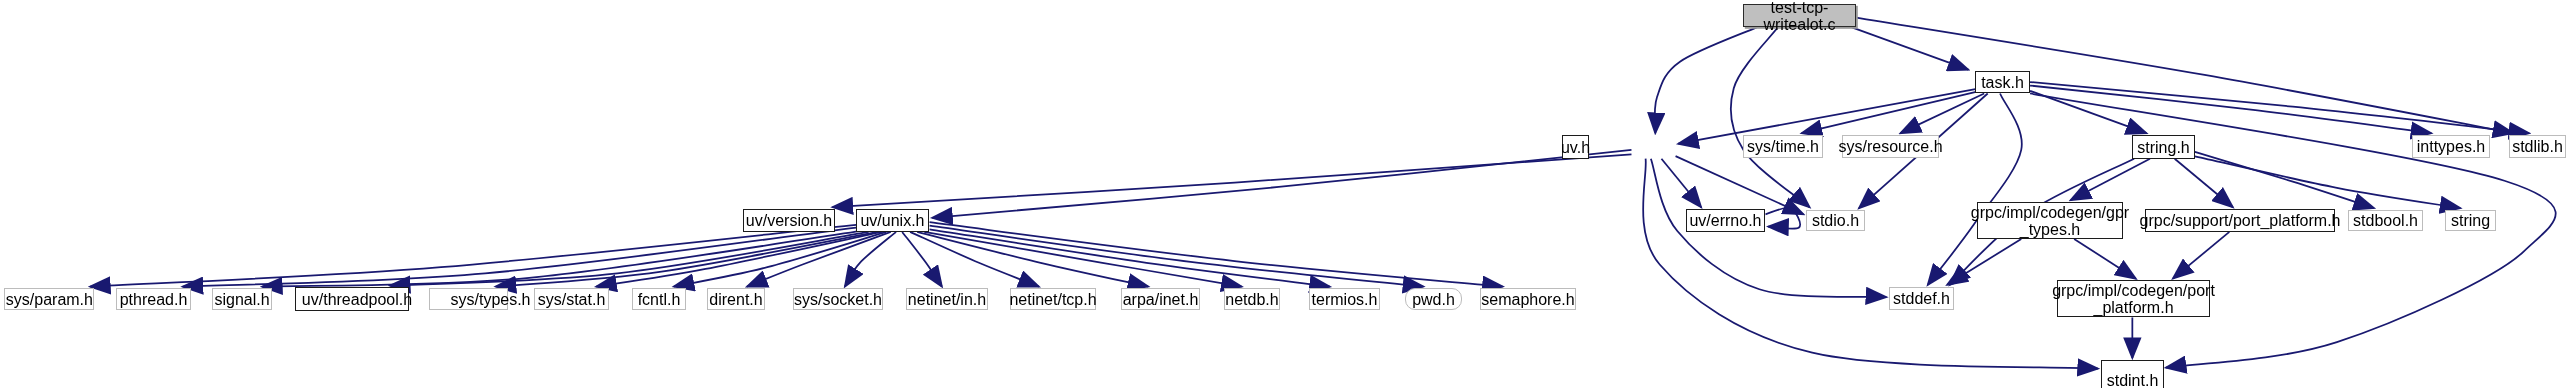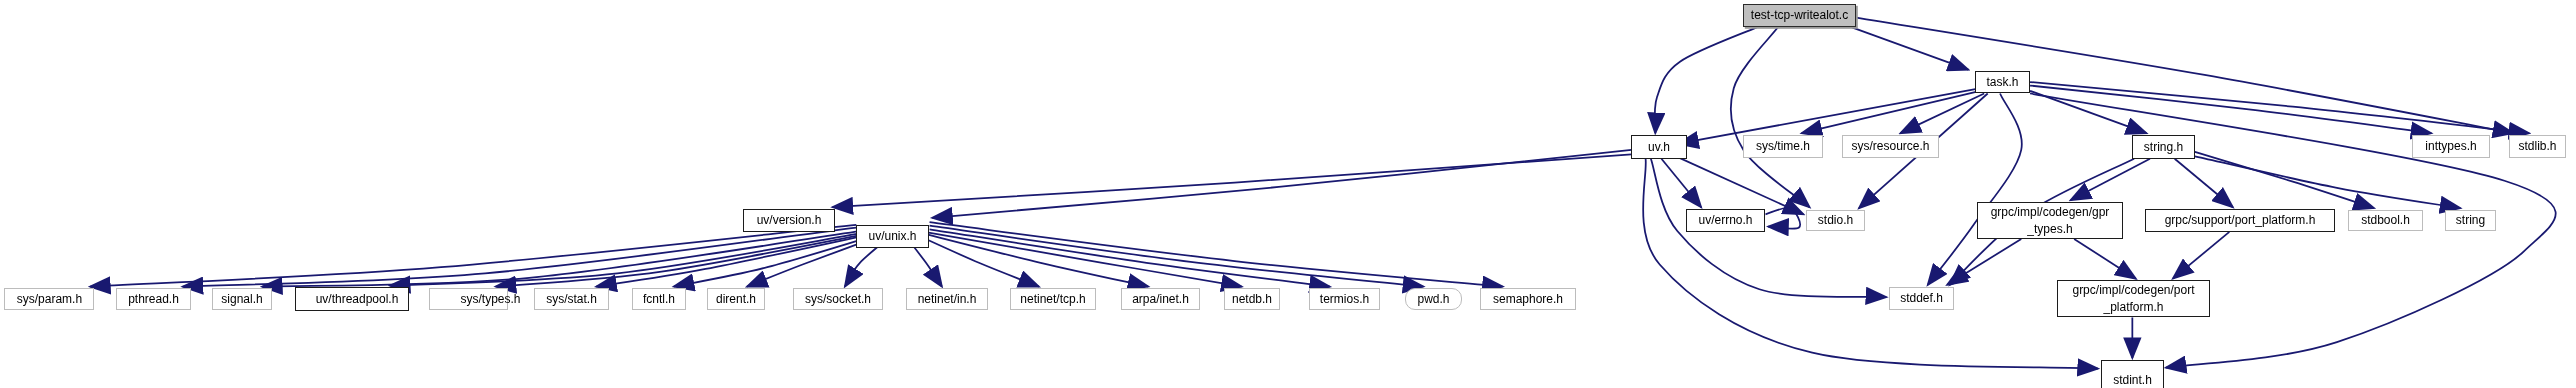--- a/index.html
+++ b/index.html
@@ -1,20 +1,20 @@
 <!DOCTYPE html>
 <html style="font-size:14px"><head>
 <meta charset="utf-8">
 <style>
   html,body{margin:0;padding:0;background:#ffffff;}
   #stage{position:relative;width:2576px;height:388px;background:#ffffff;overflow:hidden;
          font-family:"Liberation Sans", sans-serif;}
   #edges{position:absolute;left:0;top:0;width:2576px;height:388px;}
   .node{position:absolute;display:flex;align-items:center;justify-content:center;
-        text-align:center;background:#ffffff;color:#000;font-size:12px;line-height:17px;
+        text-align:center;background:#ffffff;color:#000;font-size:16px;line-height:17px;
         white-space:pre-line;box-sizing:border-box;z-index:2;}
   .node.external{border:0.9px solid #bcbcbc;}
   .node.internal{border:1.8px solid #1c1c1c;}
   .node.root{border:1.8px solid #2b2b2b;background:#bfbfbf;box-shadow:1.8px 1.8px 0 #9a9a9a;}
 </style>
 </head>
 <body>
 
 <div id="stage">
   <svg id="edges" viewBox="0 0 2921 440" xmlns="http://www.w3.org/2000/svg">
@@ -67,28 +67,28 @@
         <path d="M1040,263 C1063.3333333333333,268.8333333333333 1136.3333333333333,287.6666666666667 1180,298 C1223.6666666666667,308.3333333333333 1281.6666666666667,320.5 1302,325" marker-end="url(#arrow)"></path>
         <path d="M1048,263 C1081.6666666666667,268.8333333333333 1190,287.6666666666667 1250,298 C1310,308.3333333333333 1381.6666666666667,320.5 1408,325" marker-end="url(#arrow)"></path>
         <path d="M1054,260 C1095,266.3333333333333 1224.3333333333333,287.1666666666667 1300,298 C1375.6666666666667,308.8333333333333 1473.3333333333333,320.5 1508,325" marker-end="url(#arrow)"></path>
         <path d="M1054,256 C1103.3333333333333,262.8333333333333 1256.6666666666667,285.5 1350,297 C1443.3333333333333,308.5 1570,320.3333333333333 1614,325" marker-end="url(#arrow)"></path>
         <path d="M1054,252 C1111.6666666666667,259.3333333333333 1291.6666666666667,283.8333333333333 1400,296 C1508.3333333333333,308.1666666666667 1653.3333333333333,320.1666666666667 1704,325" marker-end="url(#arrow)"></path>
       </g>
   </svg>
   <div id="nodes">
       <div class="node root" style="left: 1743px; top: 4.4px; width: 113px; height: 23px;">test-tcp-writealot.c</div>
       <div class="node internal" style="left: 1975px; top: 71px; width: 55px; height: 22px;">task.h</div>
-      <div class="node internal" style="left: 1631px; top: 135px; width: 56px; height: 24px;">uv.h</div>
+      <div class="node internal" style="left: 1562px; top: 135px; width: 27px; height: 24px;">uv.h</div>
       <div class="node external" style="left: 1743px; top: 135px; width: 80px; height: 23px;">sys/time.h</div>
       <div class="node external" style="left: 1842px; top: 135px; width: 97px; height: 23px;">sys/resource.h</div>
       <div class="node internal" style="left: 2132px; top: 135px; width: 63px; height: 24px;">string.h</div>
       <div class="node external" style="left: 2412px; top: 135px; width: 78px; height: 23px;">inttypes.h</div>
       <div class="node external" style="left: 2509px; top: 135px; width: 57px; height: 23px;">stdlib.h</div>
       <div class="node internal" style="left: 743px; top: 209px; width: 92px; height: 23px;">uv/version.h</div>
-      <div class="node internal" style="left: 856px; top: 209px; width: 73px; height: 23px; margin-top: 16px;">uv/unix.h</div>
+      <div class="node internal" style="left: 856px; top: 209px; width: 73px; height: 23px;">uv/unix.h</div>
       <div class="node internal" style="left: 1686px; top: 209px; width: 79px; height: 23px;">uv/errno.h</div>
       <div class="node external" style="left: 1806px; top: 210px; width: 59px; height: 21px;">stdio.h</div>
       <div class="node internal" style="left: 1977px; top: 202px; width: 146px; height: 37px;">grpc/impl/codegen/gpr
 _types.h</div>
       <div class="node internal" style="left: 2145px; top: 209px; width: 190px; height: 23px;">grpc/support/port_platform.h</div>
       <div class="node external" style="left: 2348px; top: 210px; width: 75px; height: 21px;">stdbool.h</div>
       <div class="node external" style="left: 2445px; top: 210px; width: 51px; height: 21px;">string</div>
       <div class="node external" style="left: 4.4px; top: 288px; width: 90px; height: 22px;">sys/param.h</div>
       <div class="node external" style="left: 116px; top: 288px; width: 75px; height: 22px;">pthread.h</div>
       <div class="node external" style="left: 212px; top: 288px; width: 60px; height: 22px;">signal.h</div>

